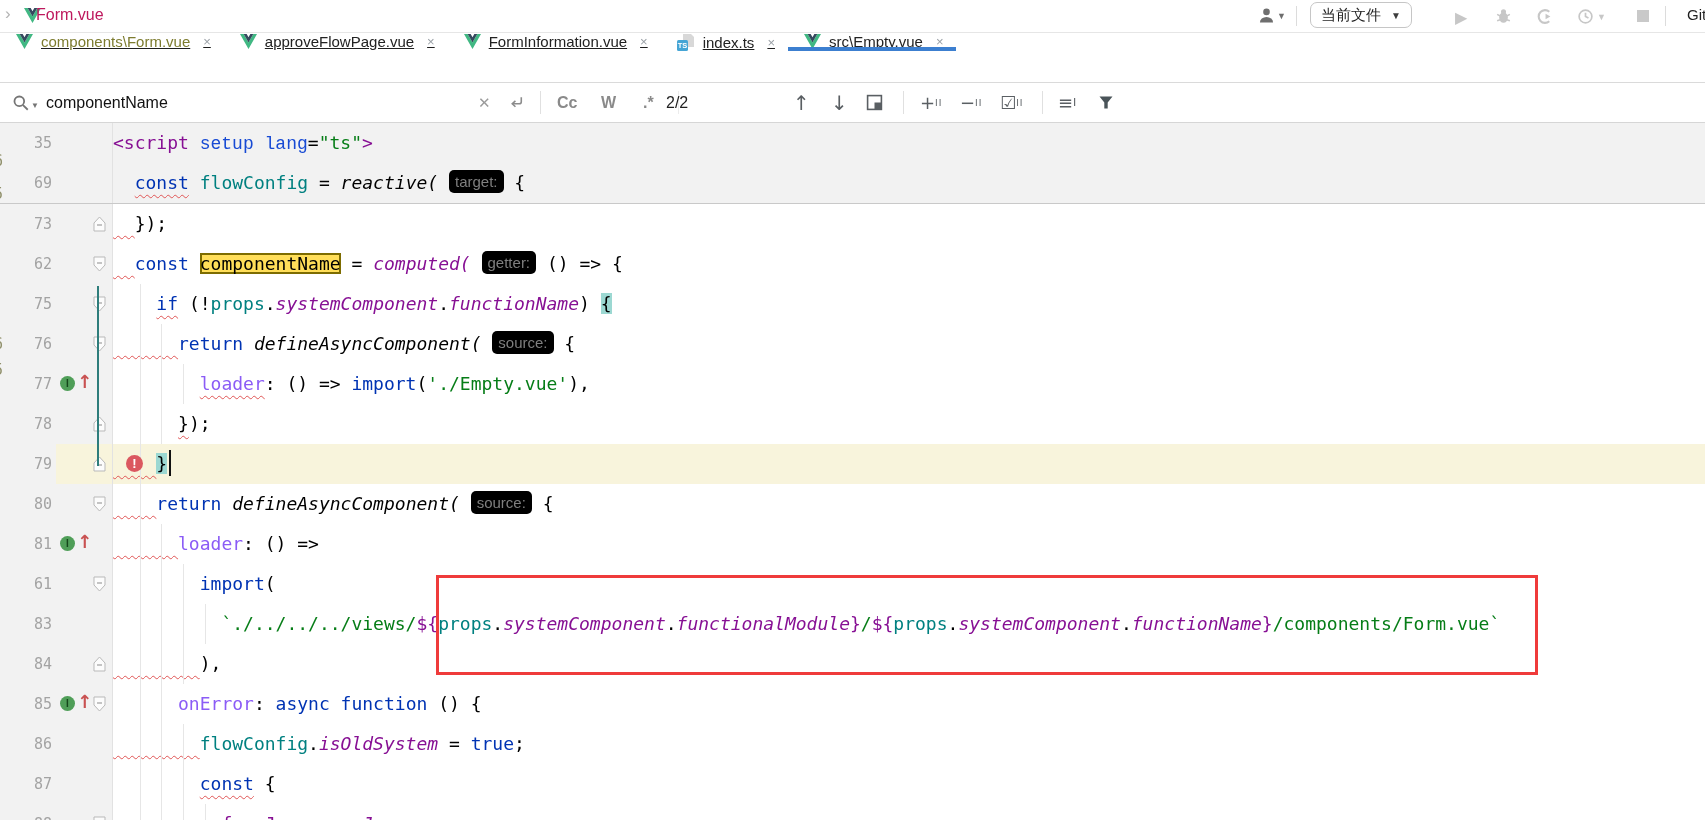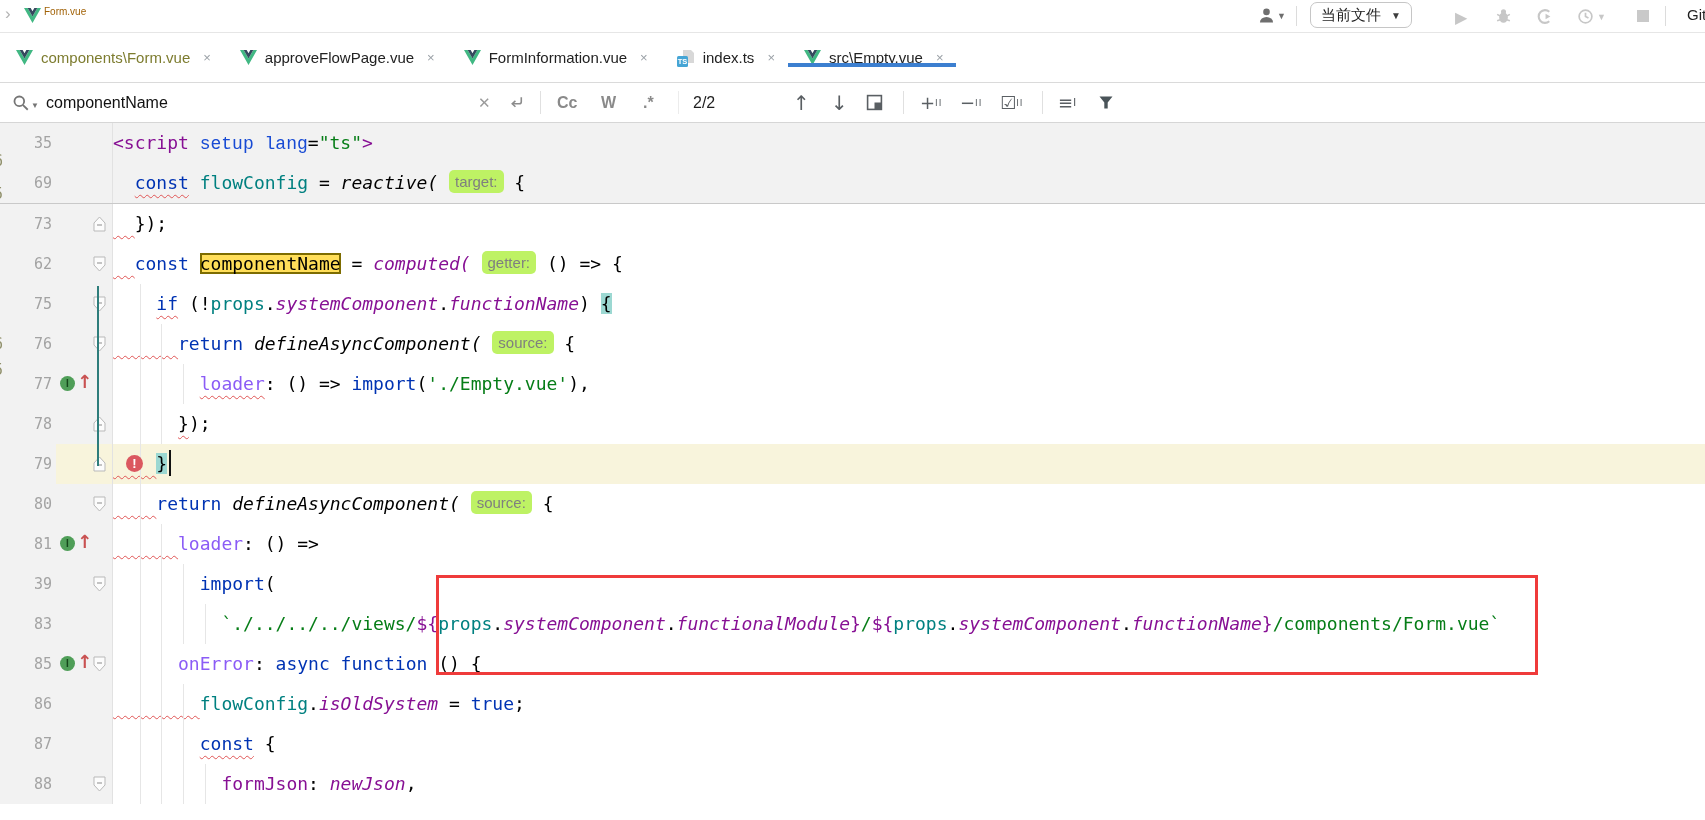--- a/index.html
+++ b/index.html
@@ -3,31 +3,31 @@
 <meta charset="utf-8">
 <style>
   html,body{margin:0;padding:0;background:#e9e9e9;}
   .app{position:relative;width:1705px;height:820px;background:#fff;overflow:hidden;
        font-family:"Liberation Sans",sans-serif;color:#1f1f1f;}
 
   
   .titlebar{position:relative;height:32px;background:#fff;border-bottom:1px solid #e6e6e6;}
   .titlebar .crumb-chev{position:absolute;left:5px;top:4px;color:#b3b3b3;font-size:17px;}
   .titlebar .vue-logo{position:absolute;left:24px;top:8px;}
-  .titlebar .doc-title{position:absolute;left:44px;top:6px;font-size:10px;color:#a16207;}
+  .titlebar .doc-title{position:absolute;left:36px;top:6px;font-size:16px;color:#be185d;}
   .tb-item{position:absolute;top:4px;display:flex;align-items:center;}
   .tb-sep{position:absolute;top:6px;width:1px;height:20px;background:#dcdcdc;}
   .combo{position:absolute;left:1310px;top:2px;height:24px;border:1px solid #c6c6c6;border-radius:7px;
          display:flex;align-items:center;gap:10px;padding:0 10px;font-size:15px;color:#1f1f1f;background:#fff;}
   .combo .chev{font-size:10px;color:#3c3c3c;}
   .gray-glyph{color:#c7c7c7;font-size:16px;}
   .git-label{position:absolute;left:1687px;top:6px;font-size:15px;color:#1f1f1f;}
 
   
-  .tabbar{position:relative;height:49px;display:flex;align-items:center;border-bottom:1px solid #dadada;background:#fff;}
+  .tabbar{position:relative;height:49px;display:flex;align-items:flex-start;border-bottom:1px solid #dadada;background:#fff;text-decoration:underline;}
   .tab{position:relative;display:flex;align-items:center;gap:8px;padding:0 13px 0 16px;font-size:15px;color:#222;cursor:default;}
   .tab .close{color:#9aa0a6;font-size:13px;margin-left:5px;}
   .tab.active::after{content:"";position:absolute;left:0;right:0;bottom:-1px;height:4px;background:#3c7fd0;}
   .tab.olive .tab-label{color:#7d7c2f;}
 
   
   .findbar{position:relative;height:39px;border-bottom:1px solid #d6d6d6;background:#fff;font-size:16px;}
   .fb{position:absolute;top:0;height:39px;display:flex;align-items:center;}
   .fb-sep{position:absolute;top:8px;width:1px;height:23px;background:#e0e0e0;}
   .toggle{color:#8a8a8a;font-weight:bold;font-size:16px;letter-spacing:0;}
@@ -60,21 +60,21 @@
   .tk.fnp{color:#871094;font-style:italic;}
   .tk.str{color:#067d17;}
   .tk.tpl{color:#871094;}
   .tk.brown{color:#8b5cf6;}
   .tk.tag{color:#871094;}
   .tk.attr{color:#174ad4;font-family:Liberation Mono, monospace;}
   .tk.wv{text-decoration-line:underline;text-decoration-style:wavy;text-decoration-color:#e05555;
          text-decoration-thickness:1px;text-underline-offset:5px;}
   .tk.match{background:#ffde59;box-shadow:inset 0 0 0 2px #7d6c00;}
   .tk.brhl{background:#9cd8d2;}
-  .tk.hint{display:inline-block;background:#bef264;color:#7f7f7f;border-radius:5px;padding:0 6px;
+  .tk.hint{display:inline-block;background:#000000;color:#7f7f7f;border-radius:5px;padding:0 6px;
            font-family:"Liberation Sans",sans-serif;font-size:15px;line-height:23px;vertical-align:2px;text-align:center;}
   .caret{display:inline-block;width:2px;height:26px;background:#111;vertical-align:-6px;margin-left:2px;}
 
   .guide{position:absolute;top:0;bottom:0;width:1px;background:#e6e6e6;}
   .gi{position:absolute;left:60px;top:12px;width:15px;height:15px;border-radius:50%;background:#4f9e58;
       color:#14471b;font:bold 10px/15px "Liberation Sans",sans-serif;text-align:center;}
   .ga{position:absolute;left:77px;top:7px;color:#c95252;font:bold 18px/22px "DejaVu Sans",sans-serif;}
   .fold{position:absolute;left:93px;top:12px;}
   .bulb{position:absolute;left:126px;top:11px;width:17px;height:17px;border-radius:50%;background:#db5860;
         color:#fff;font:bold 13px/17px "Liberation Sans",sans-serif;text-align:center;}
@@ -214,21 +214,21 @@
           <path d="M12.5 3 v4.2 a2 2 0 0 1 -2 2 H4.5"></path>
           <path d="M7 6.4 L4 9.2 L7 12"></path>
         </svg>
     </span>
     <span class="fb-sep" style="left:540px;"></span>
     <span class="fb toggle" style="left:557px;">Cc</span>
     <span class="fb toggle" style="left:601px;">W</span>
     <span class="fb toggle" style="left:643px;">.*</span>
     <span class="fb-sep" style="left:678px;background:#ececec;"></span>
 
-    <span class="fb count" style="left:693px;">2/2</span>
+    <span class="fb count" style="left:666px;">2/2</span>
     <span class="fb nav-arrow" style="left:793px;">↑</span>
     <span class="fb nav-arrow" style="left:831px;">↓</span>
     <span class="fb" style="left:866px;">
       <svg width="17" height="17" viewBox="0 0 16 16">
           <rect x="1.5" y="1.5" width="13" height="13" fill="none" stroke="#5a5f63" stroke-width="1.5"></rect>
           <rect x="8" y="8" width="6.5" height="6.5" fill="#5a5f63"></rect>
         </svg>
     </span>
     <span class="fb-sep" style="left:903px;"></span>
     <span class="fb occ" style="left:920px;">+<sub>II</sub></span>
@@ -364,21 +364,21 @@
           <span class="ln">81</span>
           <span class="gi">I</span>
           <span class="ga">↑</span>
         </div>
         <div class="code"><span class="tk pln wv">      </span><span class="tk brown">loader</span><span class="tk pln">: () =&gt;</span></div>
         <span class="guide" style="left: 139.68px;"></span>
         <span class="guide" style="left: 161.36px;"></span>
       </div>
       <div class="row">
         <div class="gut">
-          <span class="ln">39</span>
+          <span class="ln">61</span>
           <span class="fold">
             <svg width="13" height="16" viewBox="0 0 13 16">
               <path d="M1 1 H12 V9 L6.5 15 L1 9 Z" fill="#fcfcfc" stroke="#b9b9b9"></path>
               <path d="M4 7 H9" stroke="#8c8c8c"></path>
             </svg>
           </span>
         </div>
         <div class="code"><span class="tk pln">        </span><span class="tk kw">import</span><span class="tk pln">(</span></div>
         <span class="guide" style="left: 139.68px;"></span>
         <span class="guide" style="left: 161.36px;"></span>
@@ -386,20 +386,35 @@
       </div>
       <div class="row">
         <div class="gut">
           <span class="ln">83</span>
         </div>
         <div class="code"><span class="tk pln">          </span><span class="tk str">`./../../../views/</span><span class="tk tpl">${</span><span class="tk var">props</span><span class="tk pln">.</span><span class="tk prop">systemComponent</span><span class="tk pln">.</span><span class="tk prop">functionalModule</span><span class="tk tpl">}</span><span class="tk str">/</span><span class="tk tpl">${</span><span class="tk var">props</span><span class="tk pln">.</span><span class="tk prop">systemComponent</span><span class="tk pln">.</span><span class="tk prop">functionName</span><span class="tk tpl">}</span><span class="tk str">/components/Form.vue`</span></div>
         <span class="guide" style="left: 139.68px;"></span>
         <span class="guide" style="left: 161.36px;"></span>
         <span class="guide" style="left: 183.04px;"></span>
         <span class="guide" style="left: 204.72px;"></span>
+      </div>
+      <div class="row">
+        <div class="gut">
+          <span class="ln">84</span>
+          <span class="fold">
+            <svg width="13" height="16" viewBox="0 0 13 16">
+              <path d="M1 15 H12 V7 L6.5 1 L1 7 Z" fill="#fcfcfc" stroke="#b9b9b9"></path>
+              <path d="M4 9 H9" stroke="#8c8c8c"></path>
+            </svg>
+          </span>
+        </div>
+        <div class="code"><span class="tk pln wv">        </span><span class="tk pln">),</span></div>
+        <span class="guide" style="left: 139.68px;"></span>
+        <span class="guide" style="left: 161.36px;"></span>
+        <span class="guide" style="left: 183.04px;"></span>
       </div>
       <div class="row">
         <div class="gut">
           <span class="ln">85</span>
           <span class="gi">I</span>
           <span class="ga">↑</span>
           <span class="fold">
             <svg width="13" height="16" viewBox="0 0 13 16">
               <path d="M1 1 H12 V9 L6.5 15 L1 9 Z" fill="#fcfcfc" stroke="#b9b9b9"></path>
               <path d="M4 7 H9" stroke="#8c8c8c"></path>

